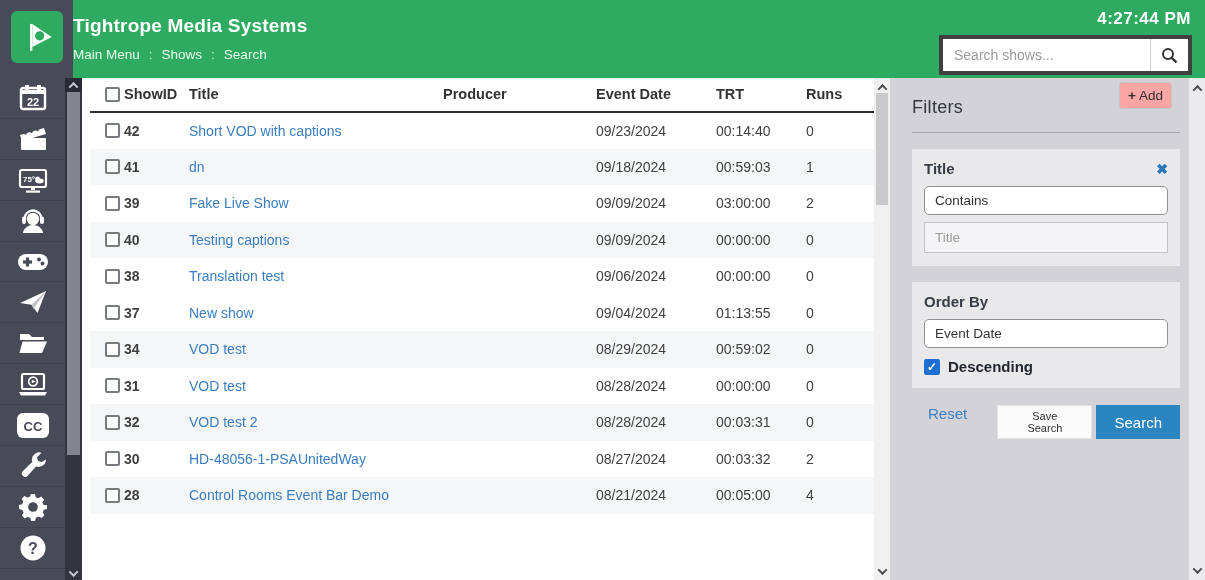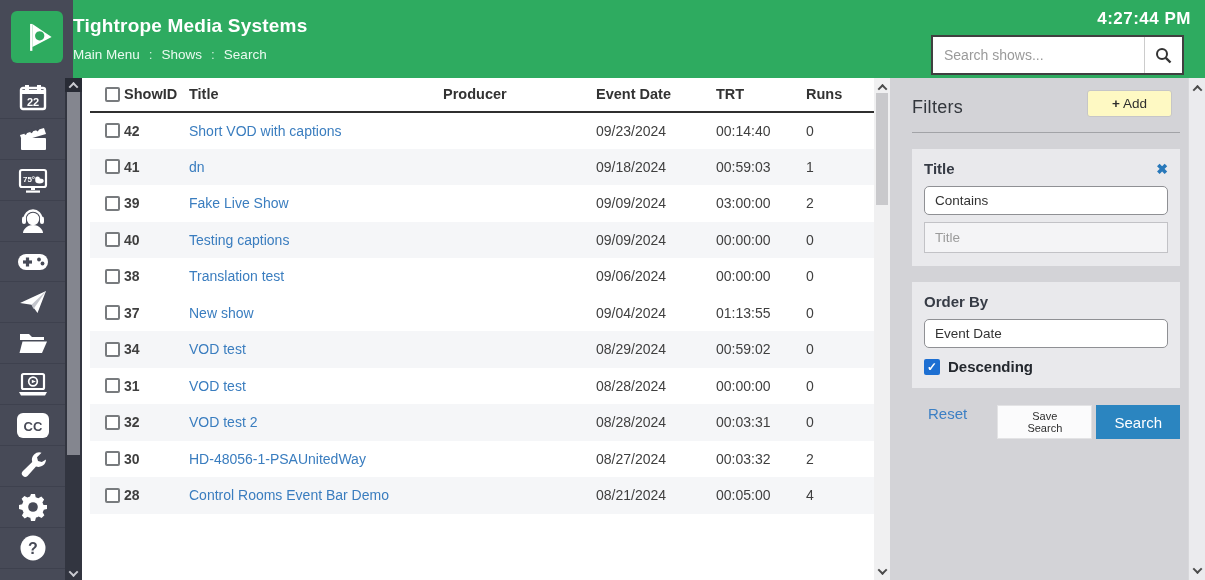--- a/index.html
+++ b/index.html
@@ -8,21 +8,21 @@
 
   
   .header { position:absolute; top:0; left:0; width:1205px; height:78px; display:flex; }
   .logo-tile { width:73px; height:78px; background:#474a57; display:flex; justify-content:center; }
   .logo-sq { width:52px; height:52px; margin-top:11px; background:#2eab5f; border-radius:6px; display:flex; align-items:center; justify-content:center; }
   .header-green { flex:1; background:#2eab60; color:#fff; position:relative; }
   .app-title { font-size:19px; font-weight:bold; padding-top:15px; letter-spacing:.2px; }
   .breadcrumb { font-size:13.5px; margin-top:10px; color:#eafaf0; }
   .breadcrumb .sep { margin:0 9px; color:#cdeeda; }
   .clock { position:absolute; top:9px; right:14px; font-size:17px; font-weight:bold; letter-spacing:.5px; }
-  .searchbox { position:absolute; top:35px; right:21px; width:253px; height:40px; background:#fff; border:2px solid #404040; display:flex; }
+  .searchbox { position:absolute; top:35px; right:13px; width:253px; height:40px; background:#fff; border:4px solid #404040; display:flex; }
   .searchbox input { flex:1; border:none; outline:none; padding:0 11px; font-size:14px; color:#333; font-family:"Liberation Sans",sans-serif; min-width:0; }
   .searchbox input::placeholder { color:#9a9a9a; }
   .search-btn { width:38px; border:none; border-left:1px solid #ccc; background:#fff; display:flex; align-items:center; justify-content:center; cursor:pointer; }
 
   
   .rail { position:absolute; top:78px; left:0; width:65px; height:502px; background:#474a57; overflow:hidden;text-align:center; }
   .tile { height:40.9px; border-bottom:1px solid #3e414e; display:flex; align-items:center; justify-content:center; }
   .rail-scroll { position:absolute; top:78px; left:65px; width:17px; height:502px; background:#323540; }
   .rail-scroll .arrow { position:absolute; left:0; width:17px; height:14px; background:#282b35; display:flex; align-items:center; justify-content:center; }
   .rail-scroll .arrow.up { top:0; } .rail-scroll .arrow.down { bottom:0; background:#323540; }
@@ -46,21 +46,21 @@
   a.title-link { color:#3a7dbf; text-decoration:none; cursor:pointer; }
   .main-scroll { position:absolute; top:78px; left:874px; width:16px; height:502px; background:#f0f0f1; }
   .main-scroll .arrow { position:absolute; left:0; width:16px; height:14px; display:flex; align-items:center; justify-content:center; }
   .main-scroll .arrow.up { top:2px; } .main-scroll .arrow.down { bottom:2px; }
   .main-thumb { position:absolute; top:15px; left:2px; width:12px; height:112px; background:#c9c9cc; }
 
   
   .panel { position:absolute; top:78px; left:890px; width:298px; height:502px; background:#d3d3d7; padding:0 8px 0 22px; }
   .panel-head { position:relative; height:54px; }
   .panel-title { font-size:18px; color:#32363c; padding-top:19px; letter-spacing:.3px; }
-  .add-btn { position:absolute; right:8px; top:12px; height:27px; padding:0 24px; background:#fef9c3; border:1px solid #c6c6c8; border-radius:3px; font-size:13.5px; color:#2e2e2e; font-family:"Liberation Sans",sans-serif; cursor:pointer; }
+  .add-btn { position:absolute; right:8px; top:4px; height:27px; padding:0 8px; background:#fca5a5; border:1px solid #c6c6c8; border-radius:3px; font-size:13.5px; color:#2e2e2e; font-family:"Liberation Sans",sans-serif; cursor:pointer; }
   .add-btn .plus { font-weight:bold; margin-right:3px; }
   .panel-divider { border:none; border-top:1px solid #a2a3a7; margin:0; }
   .fcard { background:#e9e9ec; margin-top:16px; padding:11px 12px 13px 12px; }
   .fcard-hd { display:flex; justify-content:space-between; align-items:center; }
   .fcard-label { font-size:15px; font-weight:bold; color:#363b45; }
   .x-close { color:#2878ba; font-size:14px; font-weight:bold; cursor:pointer; line-height:1; }
   .fselect { width:100%; height:29px; margin-top:9px; background:#fff; border:1px solid #8f9094; border-radius:5px; font-size:13.5px; color:#333; padding:0 10px; display:flex; align-items:center; cursor:pointer; }
   .finput { width:100%; height:31px; margin-top:7px; background:#f4f4f6; border:1px solid #c2c2c6; font-size:13.5px; color:#333; padding:0 10px; font-family:"Liberation Sans",sans-serif; }
   .finput::placeholder { color:#9b9b9b; }
   .desc-row { display:flex; align-items:center; margin-top:10px; }

